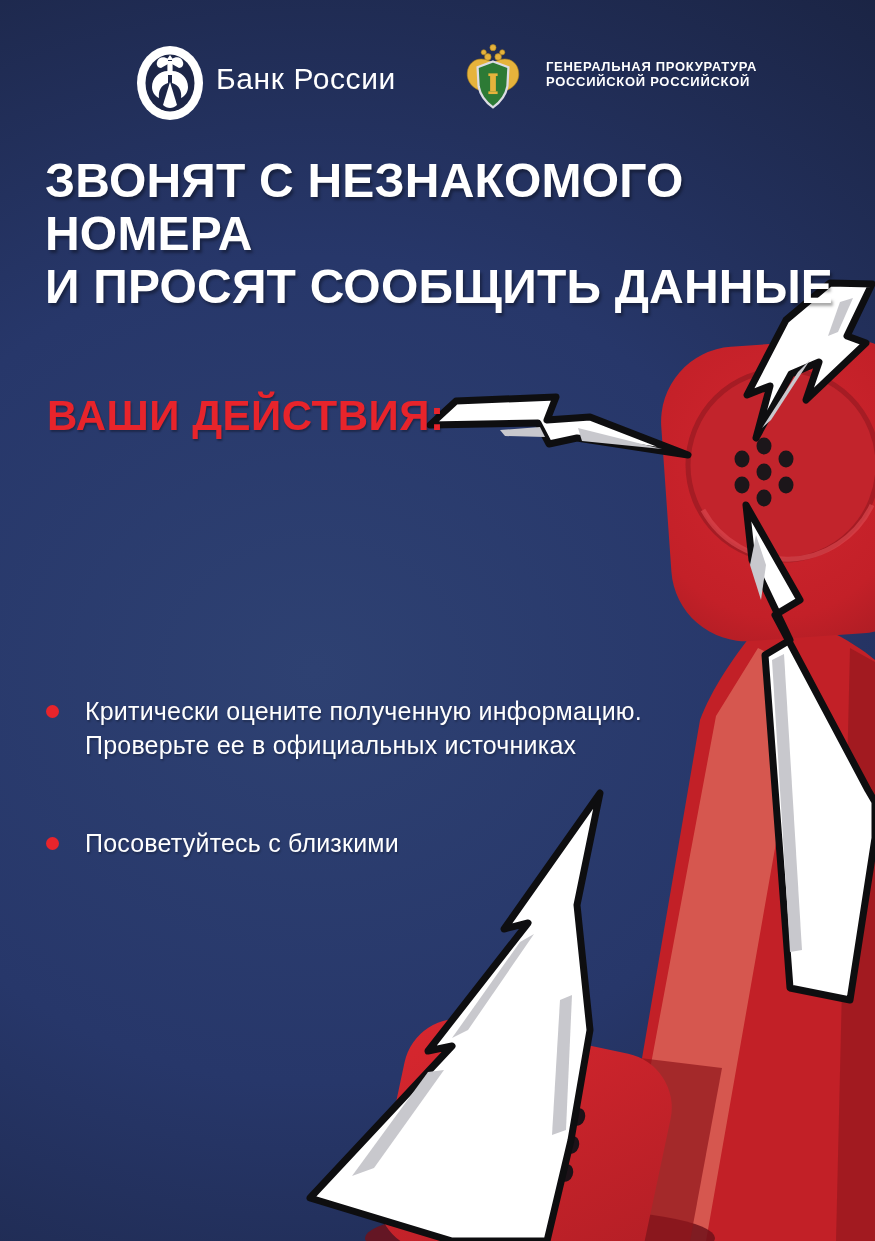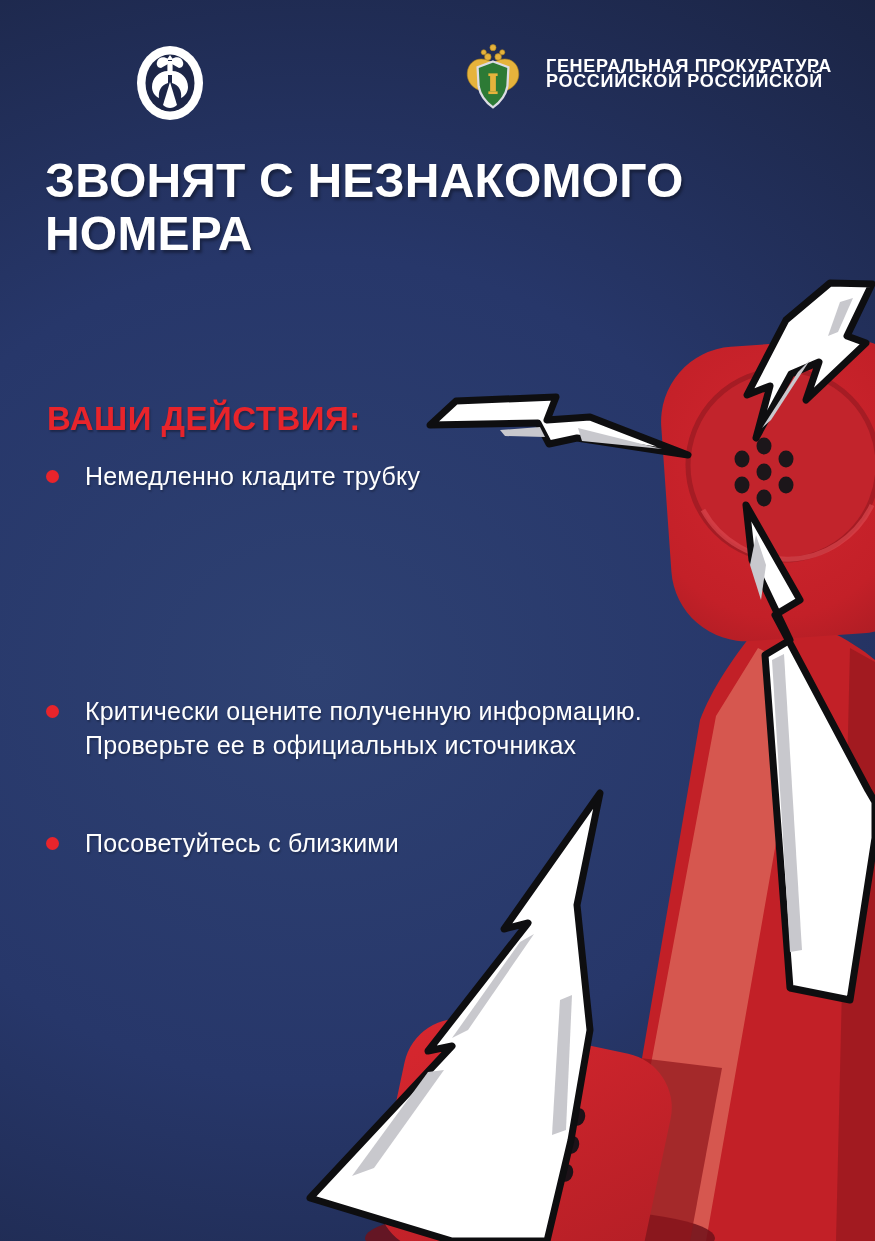--- a/index.html
+++ b/index.html
@@ -6,26 +6,26 @@
   .poster{
     position:relative;width:875px;height:1241px;overflow:hidden;
     background:radial-gradient(ellipse 980px 860px at 36% 54%, #2e4172 0%, #27376a 48%, #1a2342 100%);
     font-family:"Liberation Sans",sans-serif;color:#ffffff;
   }
   .abs{position:absolute;}
   
   .bank-logo{left:135px;top:44px;width:70px;height:78px;}
   .bank-name{left:216px;top:62px;font-size:30px;font-weight:400;letter-spacing:.6px;color:#fff;}
   .pg-emblem{left:463px;top:42px;width:60px;height:72px;}
-  .pg-text{left:546px;top:59px;font-size:18px;font-weight:700;letter-spacing:.7px;line-height:15px;color:#fff;}
+  .pg-text{left:546px;top:59px;font-size:13px;font-weight:700;letter-spacing:.7px;line-height:15px;color:#fff;}
   
   .headline{left:45px;top:154px;font-size:48px;font-weight:700;line-height:53px;letter-spacing:.2px;
     text-shadow:2px 3px 3px rgba(0,0,0,.35);}
   
-  .actions-title{left:47px;top:400px;font-size:33px;font-weight:700;color:#e8242b;letter-spacing:.5px;
+  .actions-title{left:47px;top:392px;font-size:42px;font-weight:700;color:#e8242b;letter-spacing:.5px;
     text-shadow:1px 2px 2px rgba(0,0,0,.3);}
   .bullet{position:absolute;left:46px;display:flex;}
   .bullet .dot{width:13px;height:13px;border-radius:50%;background:#e8242b;margin-top:11px;flex:none;}
   .bullet .txt{margin-left:26px;font-size:25px;line-height:34px;font-weight:500;letter-spacing:.2px;
     text-shadow:1px 2px 2px rgba(0,0,0,.25);}
   .b1{top:459px;} .b2{top:528px;} .b2 .txt{max-width:430px;}
   .b3{top:694px;justify-content:flex-end;} .b3 .txt{max-width:640px;} .b4{top:806px;margin-top:20px;}
   .illu{position:absolute;left:0;top:0;width:875px;height:1241px;}
   .bolt{fill:#ffffff;stroke:#0e0e10;stroke-width:7;stroke-linejoin:round;}
   .bolt-acc{fill:#c8c8cd;}
@@ -122,20 +122,21 @@
         <path d="M35 11 L31.5 16 L38.5 16 Z"></path>
         <path d="M33 15 C29 12 23 13 22 18 C21 21 23 24 26 24 L33 20 Z"></path>
         <path d="M37 15 C41 12 47 13 48 18 C49 21 47 24 44 24 L37 20 Z"></path>
         <rect x="32.4" y="17" width="5.2" height="14"></rect>
         <path d="M33 27 C24 27 17 34 17 43 C17 48 20 52 24 54 C23 47 26 41 33 39 Z"></path>
         <path d="M37 27 C46 27 53 34 53 43 C53 48 50 52 46 54 C47 47 44 41 37 39 Z"></path>
         <path d="M35 38 L28 61 C32 65 38 65 42 61 Z"></path>
       </g>
     </svg>
   </div>
+  <div class="abs bank-name">Банк России</div>
 
   <div class="abs pg-emblem">
     <svg viewBox="0 0 58 70" width="60" height="72">
       <g fill="#e6b33c" stroke="#a9801e" stroke-width="0.6">
         <path d="M27 19 C13 12 3 21 4 33 C5 41 12 47 20 48 C15 39 18 28 27 24 Z"></path>
         <path d="M31 19 C45 12 55 21 54 33 C53 41 46 47 38 48 C43 39 40 28 31 24 Z"></path>
         <path d="M29 48 L23 58 L35 58 Z"></path>
         <circle cx="29" cy="5.5" r="3"></circle>
         <circle cx="20" cy="10" r="2.5"></circle>
         <circle cx="38" cy="10" r="2.5"></circle>
@@ -150,28 +151,25 @@
       </g>
     </svg>
   </div>
   <div class="abs pg-text">
     <div>ГЕНЕРАЛЬНАЯ ПРОКУРАТУРА</div>
     <div>РОССИЙСКОЙ РОССИЙСКОЙ</div>
   </div>
 
   <div class="abs headline">
     <div>ЗВОНЯТ С НЕЗНАКОМОГО НОМЕРА</div>
+    <div>И ПРОСЯТ СООБЩИТЬ ДАННЫЕ</div>
   </div>
 
   <div class="abs actions-title">ВАШИ ДЕЙСТВИЯ:</div>
 
-  <div class="bullet b1">
-    <span class="dot"></span>
-    <div class="txt">Немедленно кладите трубку</div>
-  </div>
   <div class="bullet b3">
     <span class="dot"></span>
     <div class="txt">Критически оцените полученную информацию. Проверьте ее в официальных источниках</div>
   </div>
   <div class="bullet b4">
     <span class="dot"></span>
     <div class="txt">Посоветуйтесь с близкими</div>
   </div>
 
 </div>

